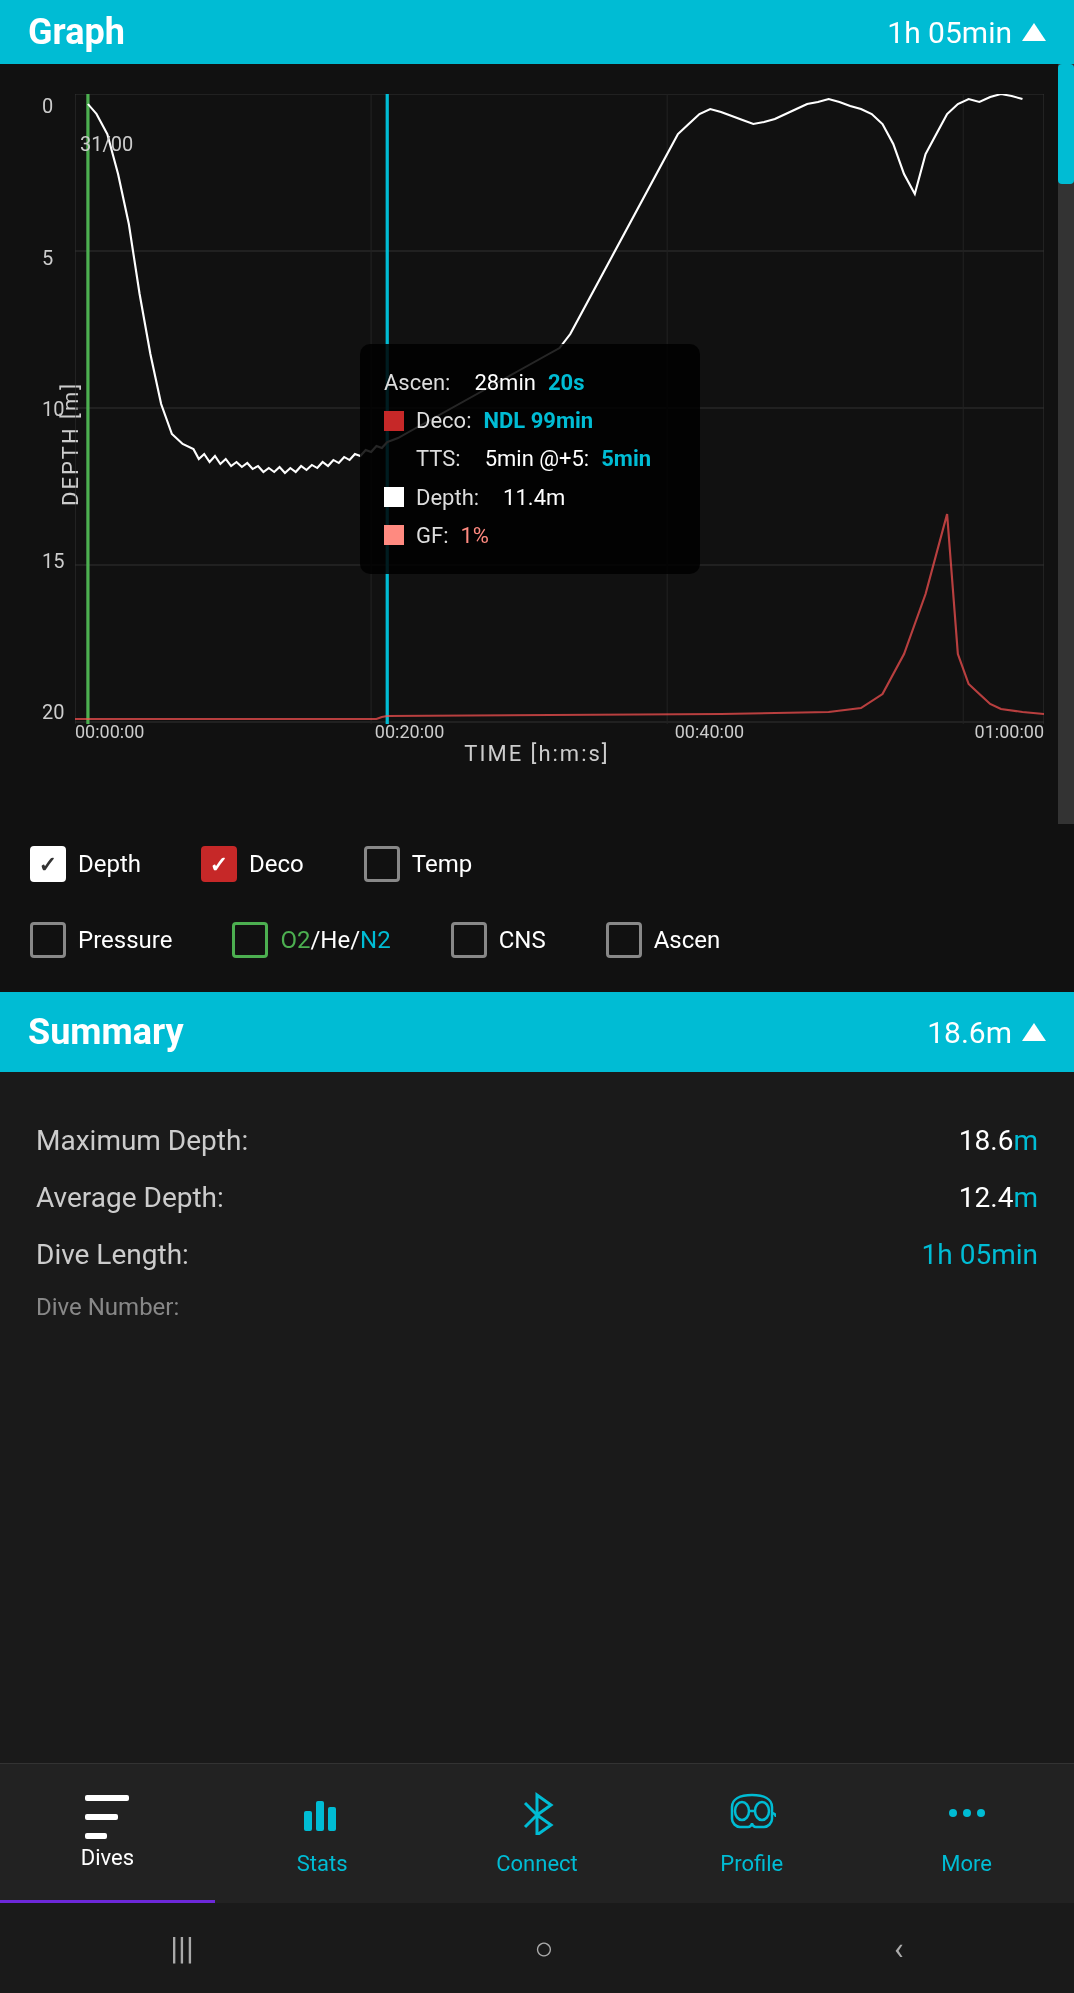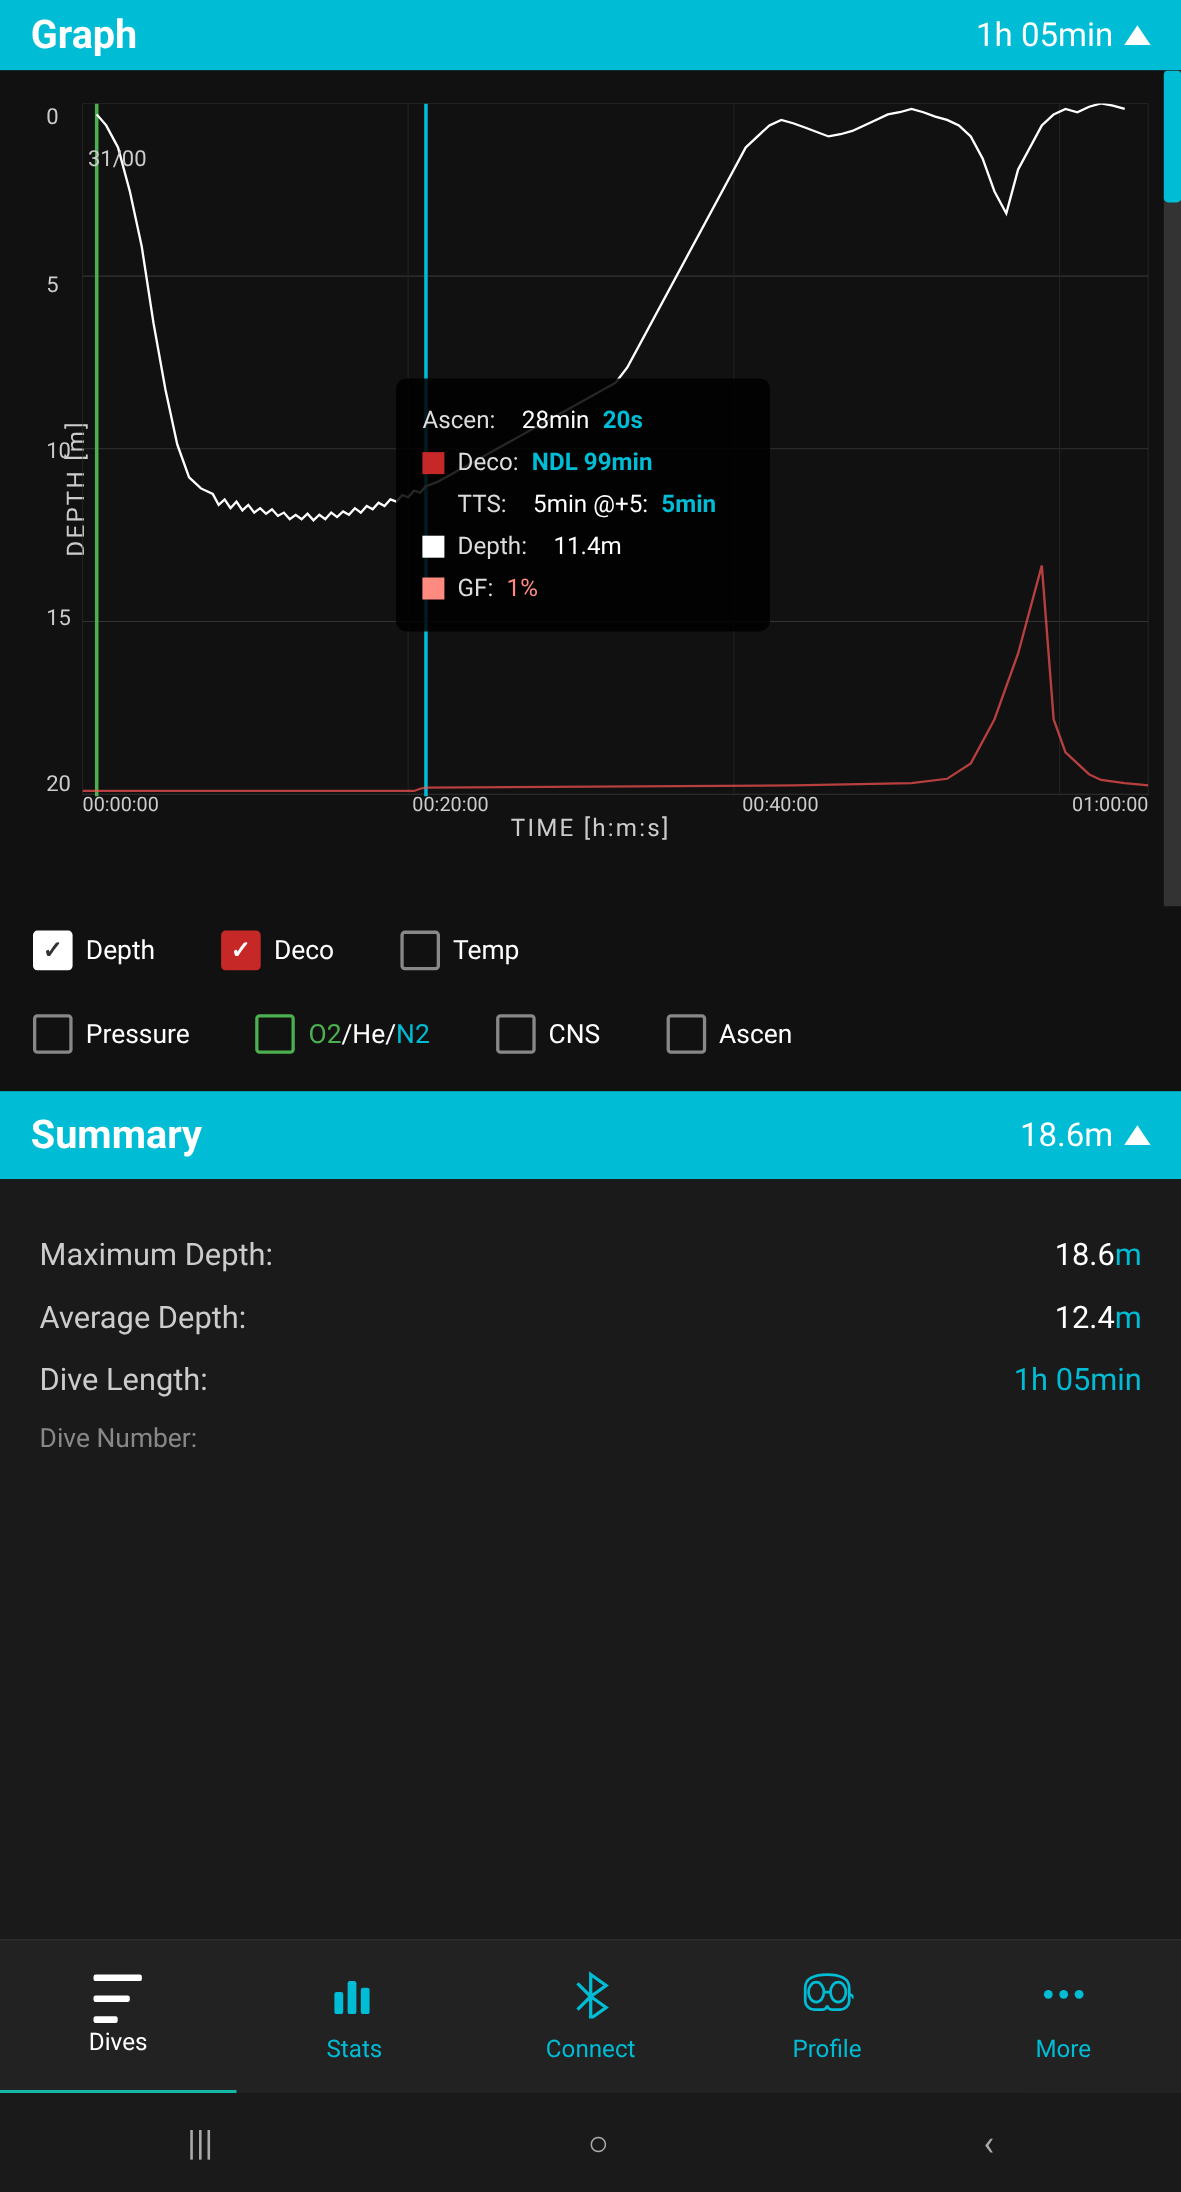--- a/index.html
+++ b/index.html
@@ -252,21 +252,21 @@
     }
     .nav-item .nav-icon {
       font-size: 40px;
     }
     .nav-item .nav-label {
       font-size: 22px;
     }
     .nav-item.active .nav-label { color: #fff; }
     .nav-item:not(.active) .nav-label { color: #00bcd4; }
     .nav-item:not(.active) .nav-icon { color: #00bcd4; }
-    .nav-item.active { border-bottom: 3px solid #14b8a6; }
+    .nav-item.active { border-bottom: 3px solid #6d28d9; }
     
     .dives-icon {
       width: 44px; height: 44px;
       display: flex; flex-direction: column; justify-content: space-between;
     }
     .dives-icon span {
       display: block; background: #fff; height: 6px; border-radius: 2px;
     }
     .dives-icon span:nth-child(1) { width: 100%; }
     .dives-icon span:nth-child(2) { width: 75%; }

